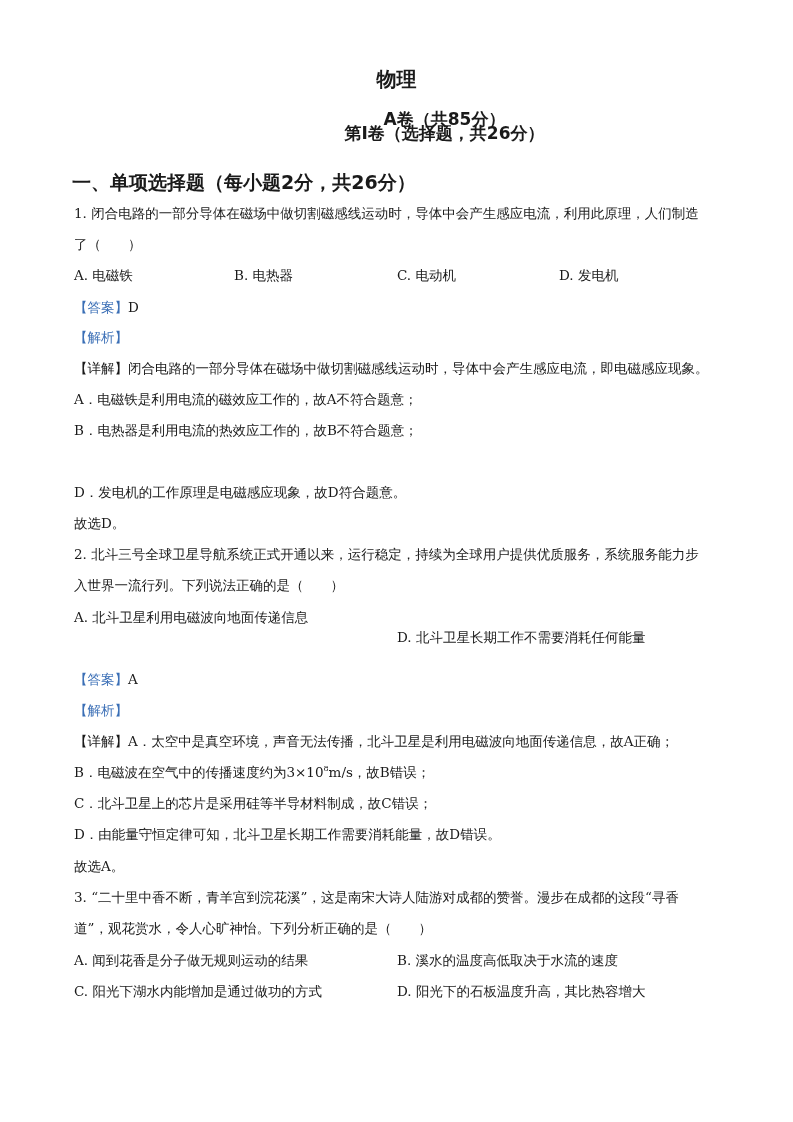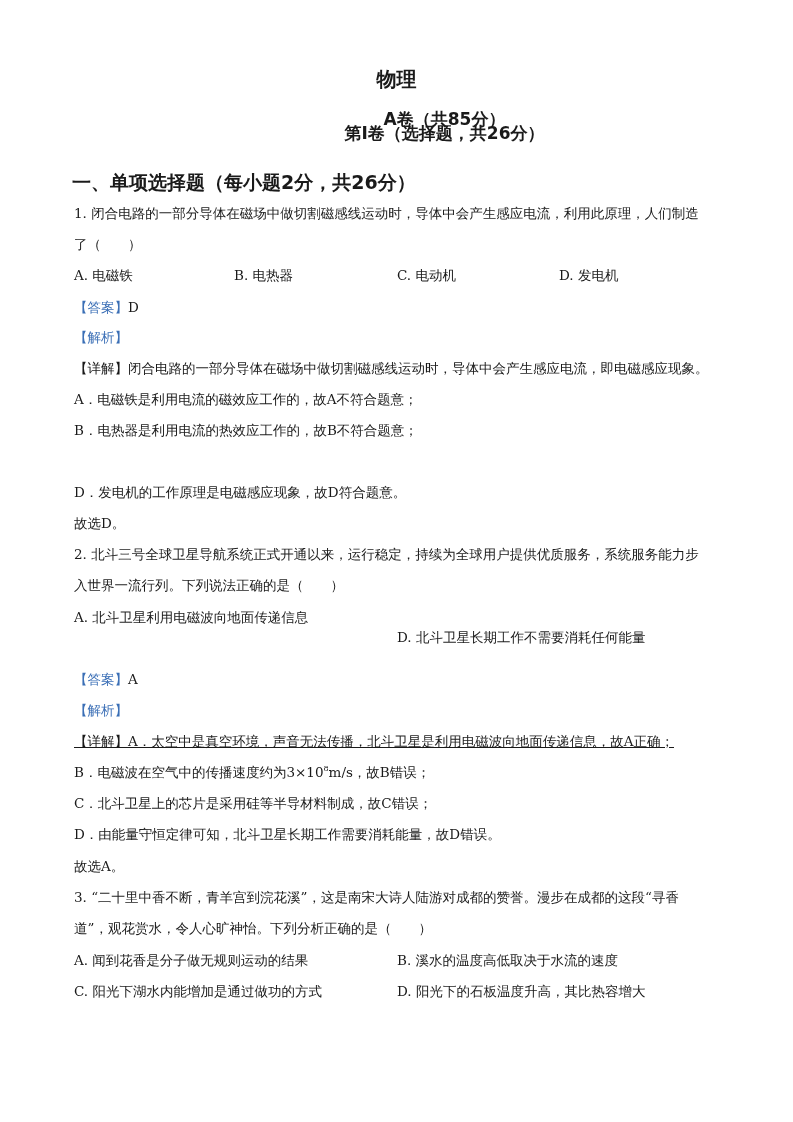--- a/index.html
+++ b/index.html
@@ -46,21 +46,21 @@
 
   <div class="line" style="top:545px;">2. 北斗三号全球卫星导航系统正式开通以来，运行稳定，持续为全球用户提供优质服务，系统服务能力步</div>
   <div class="line" style="top:576px;">入世界一流行列。下列说法正确的是（　　）</div>
   <div class="opt" style="left:74px; top:608px;">A.  北斗卫星利用电磁波向地面传递信息</div>
   <div class="opt" style="left:397px; top:608px;margin-top:20px;">D.  北斗卫星长期工作不需要消耗任何能量</div>
 
   <div class="line" style="top:670px;">
     <span class="blue">【答案】</span><span>A</span>
   </div>
   <div class="line blue" style="top:701px;">【解析】</div>
-  <div class="line" style="top:732px;text-decoration:underline;">
+  <div class="line" style="top:732px;">
     <span>【详解】</span><span>A．太空中是真空环境，声音无法传播，北斗卫星是利用电磁波向地面传递信息，故A正确；</span>
   </div>
   <div class="line" style="top:763px;">
     <span>B．电磁波在空气中的传播速度约为3×10</span><sup>8</sup><span>m/s，故B错误；</span>
   </div>
   <div class="line" style="top:794px;">C．北斗卫星上的芯片是采用硅等半导材料制成，故C错误；</div>
   <div class="line" style="top:825px;">D．由能量守恒定律可知，北斗卫星长期工作需要消耗能量，故D错误。</div>
   <div class="line" style="top:857px;">故选A。</div>
 
   <div class="line" style="top:888px;">3. “二十里中香不断，青羊宫到浣花溪”，这是南宋大诗人陆游对成都的赞誉。漫步在成都的这段“寻香</div>

